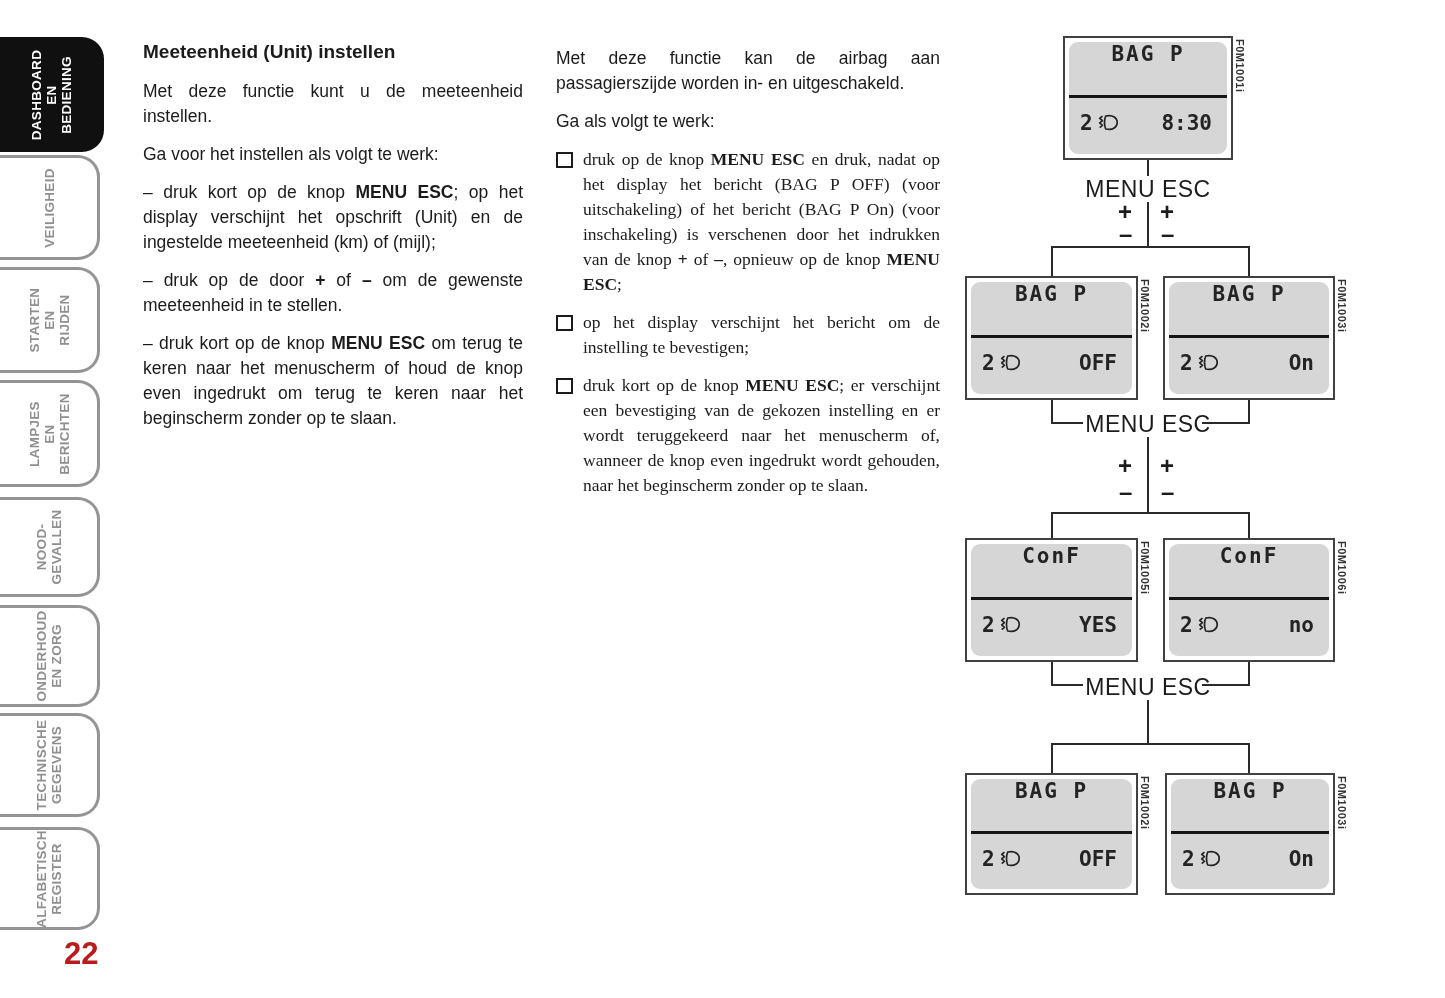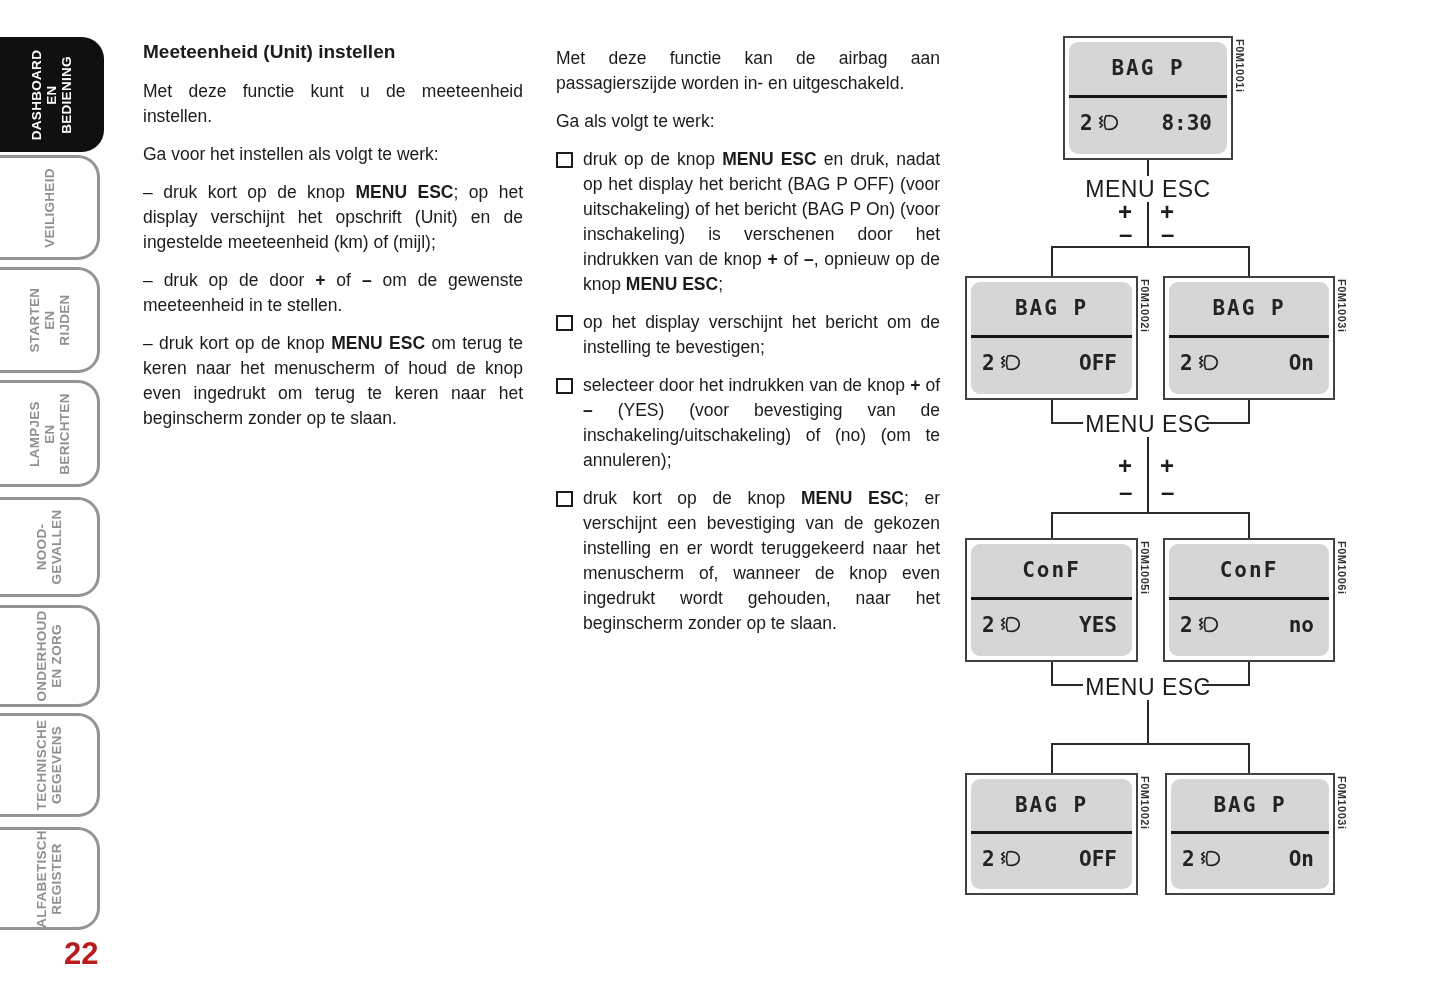--- a/index.html
+++ b/index.html
@@ -15,31 +15,31 @@
        letter-spacing:.3px;color:#8f8f8f;}
   .tab.active .tab-label{color:#ffffff;}
   .page-number{position:absolute;left:64px;top:936px;font-size:31px;font-weight:bold;color:#b91c1c;}
 
   
   .col{position:absolute;top:38px;font-size:17.5px;line-height:25px;}
   #col1{left:143px;width:380px;}
   #col2{left:556px;width:384px;}
   .col h2{font-size:19px;line-height:27px;font-weight:bold;margin:0 0 14px 0;text-align:justify;}
   .col p{margin:8px 0 13px 0;text-align:justify;}
-  .bullet{position:relative;padding-left:27px;margin:0 0 13px 0;text-align:justify;}
+  .bullet{position:relative;padding-left:27px;margin:0 0 13px 0;text-align:justify;font-family:Liberation Serif, serif;}
   .sq{position:absolute;left:0;top:5px;width:13px;height:12px;border:2px solid #1b1b1b;background:#fff;}
   .bold{font-weight:bold;}
 
   
   .diagram{position:absolute;left:955px;top:30px;width:400px;height:880px;}
   .line{position:absolute;background:#2a2a2a;}
   .disp{position:absolute;background:#fff;border:2px solid #414141;box-sizing:border-box;}
   .lcd{position:absolute;inset:4px;background:#d6d6d6;border-radius:9px;overflow:hidden;
        font-family:"DejaVu Sans Mono",monospace;font-weight:bold;color:#232323;}
-  .lcd-top{height:47%;display:flex;align-items:center;justify-content:center;
+  .lcd-top{height:47%;display:flex;align-items:flex-start;justify-content:center;
        font-size:21px;letter-spacing:2px;}
   .lcd-sep{height:3px;background:#161616;}
   .lcd-bot{display:flex;align-items:center;justify-content:space-between;
        padding:13px 15px 0 11px;font-size:21px;}
   .lcd-counter{display:flex;align-items:center;gap:3px;}
   .lamp{width:24px;height:19px;stroke:#232323;fill:none;stroke-width:1.8;stroke-linejoin:round;}
   .fig-code{position:absolute;top:1px;left:calc(100% + 15px);transform:rotate(90deg);
        transform-origin:0 0;white-space:nowrap;font-size:11px;font-weight:bold;
        letter-spacing:.5px;color:#333;}
   .menu-label{position:absolute;width:180px;text-align:center;font-size:23px;color:#1c1c1c;
@@ -101,24 +101,20 @@
     <div class="bullet">
       <span class="sq"></span>
       <span><span>druk op de knop </span><span class="bold">MENU ESC</span><span> en druk, nadat op het display het bericht (BAG P OFF) (voor uitschakeling) of het bericht (BAG P On) (voor inschakeling) is verschenen door het indrukken van de knop </span><span class="bold">+</span><span> of </span><span class="bold">–</span><span>, opnieuw op de knop </span><span class="bold">MENU ESC</span><span>;</span></span>
     </div>
     <div class="bullet">
       <span class="sq"></span>
       <span><span>op het display verschijnt het bericht om de instelling te bevestigen;</span></span>
     </div>
     <div class="bullet">
       <span class="sq"></span>
-      <span><span>selecteer door het indrukken van de knop </span><span class="bold">+</span><span> of </span><span class="bold">–</span><span> (YES) (voor bevestiging van de inschakeling/uitschakeling) of (no) (om te annuleren);</span></span>
-    </div>
-    <div class="bullet">
-      <span class="sq"></span>
       <span><span>druk kort op de knop </span><span class="bold">MENU ESC</span><span>; er verschijnt een bevestiging van de gekozen instelling en er wordt teruggekeerd naar het menuscherm of, wanneer de knop even ingedrukt wordt gehouden, naar het beginscherm zonder op te slaan.</span></span>
     </div>
   </div>
 
   <div class="diagram">
 
     <div class="disp" style="left:108px;top:6px;width:170px;height:124px;">
       <div class="lcd">
         <div class="lcd-top">
             <span>BAG P</span>

